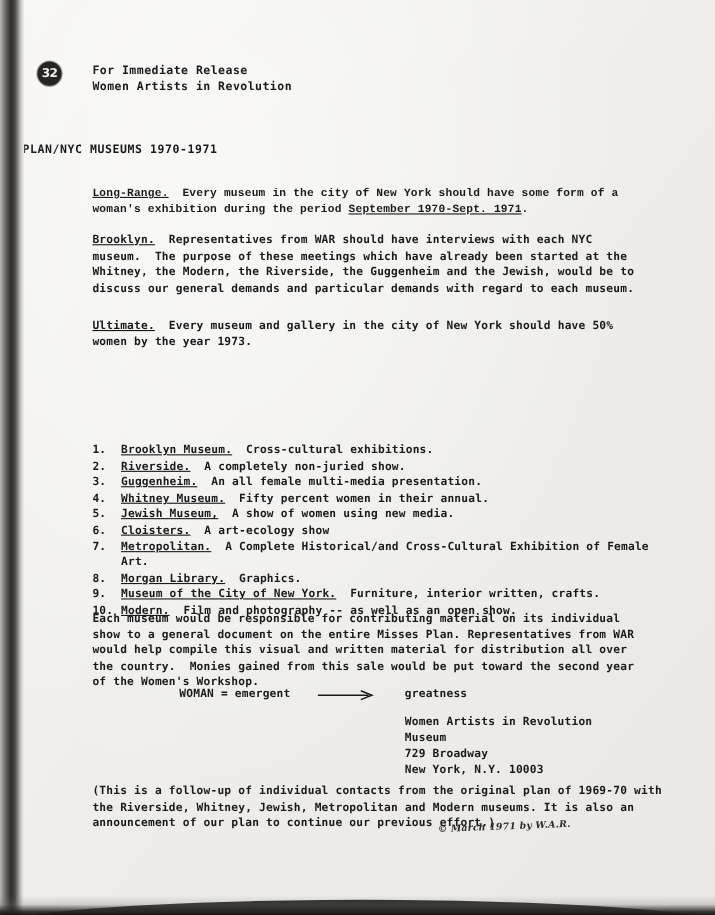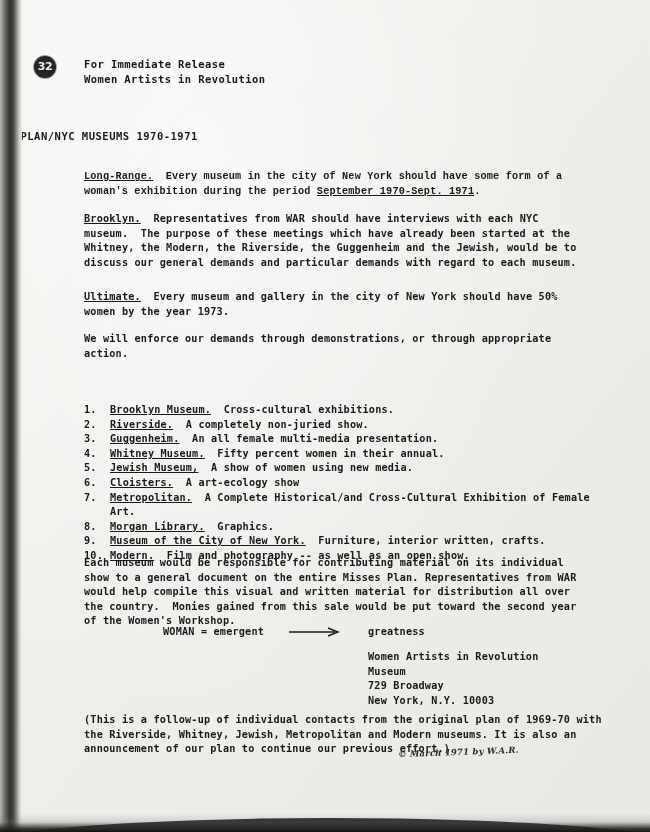--- a/index.html
+++ b/index.html
@@ -202,21 +202,20 @@
 Women Artists in Revolution</div>
 
     <div class="doc-title">Mz PLAN/NYC MUSEUMS 1970-1971</div>
 
     <div class="body-block" id="p-long"><span class="u">Long-Range.</span><span>  Every museum in the city of New York should have some form of a woman's exhibition during the period </span><span class="u">September 1970-Sept. 1971</span><span>.</span></div>
 
     <div class="body-block" id="p-imm"><span class="u">Brooklyn.</span><span>  Representatives from WAR should have interviews with each NYC museum.  The purpose of these meetings which have already been started at the Whitney, the Modern, the Riverside, the Guggenheim and the Jewish, would be to discuss our general demands and particular demands with regard to each museum.</span></div>
 
     <div class="body-block" id="p-ult"><span class="u">Ultimate.</span><span>  Every museum and gallery in the city of New York should have 50% women by the year 1973.</span></div>
 
-    <div class="body-block" id="p-enf">We will enforce our demands through demonstrations, or through appropriate action.</div>
 
 
     <div class="list">
       <div class="li">
           <span class="li-num">1.</span>
           <span class="li-text"><span class="u">Brooklyn Museum.</span><span>  Cross-cultural exhibitions.</span></span>
         </div>
       <div class="li">
           <span class="li-num">2.</span>
           <span class="li-text"><span class="u">Riverside.</span><span>  A completely non-juried show.</span></span>

